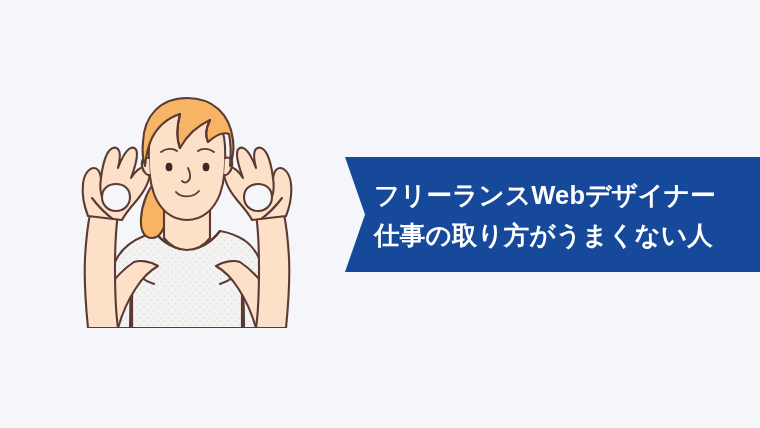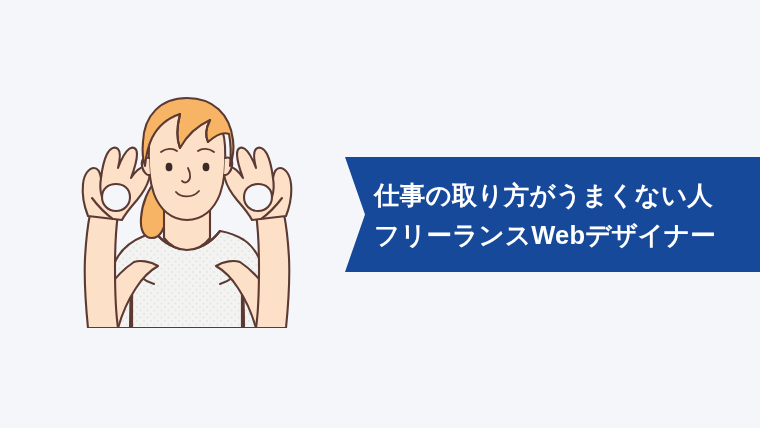--- a/index.html
+++ b/index.html
@@ -254,18 +254,18 @@
 
       </g>
     </svg>
   </div>
 
   <div id="banner">
     <svg viewBox="0 0 415 115" preserveAspectRatio="none" xmlns="http://www.w3.org/2000/svg">
       <path d="M0 0 L415 0 L415 115 L0 115 L20 57.5 Z" fill="#17499b"></path>
     </svg>
     <div id="banner-text">
+      <div class="banner-line">フリーランスWebデザイナー</div>
       <div class="banner-line">仕事の取り方がうまくない人</div>
-      <div class="banner-line">フリーランスWebデザイナー</div>
     </div>
   </div>
 
 </div>
 
 </body></html>

